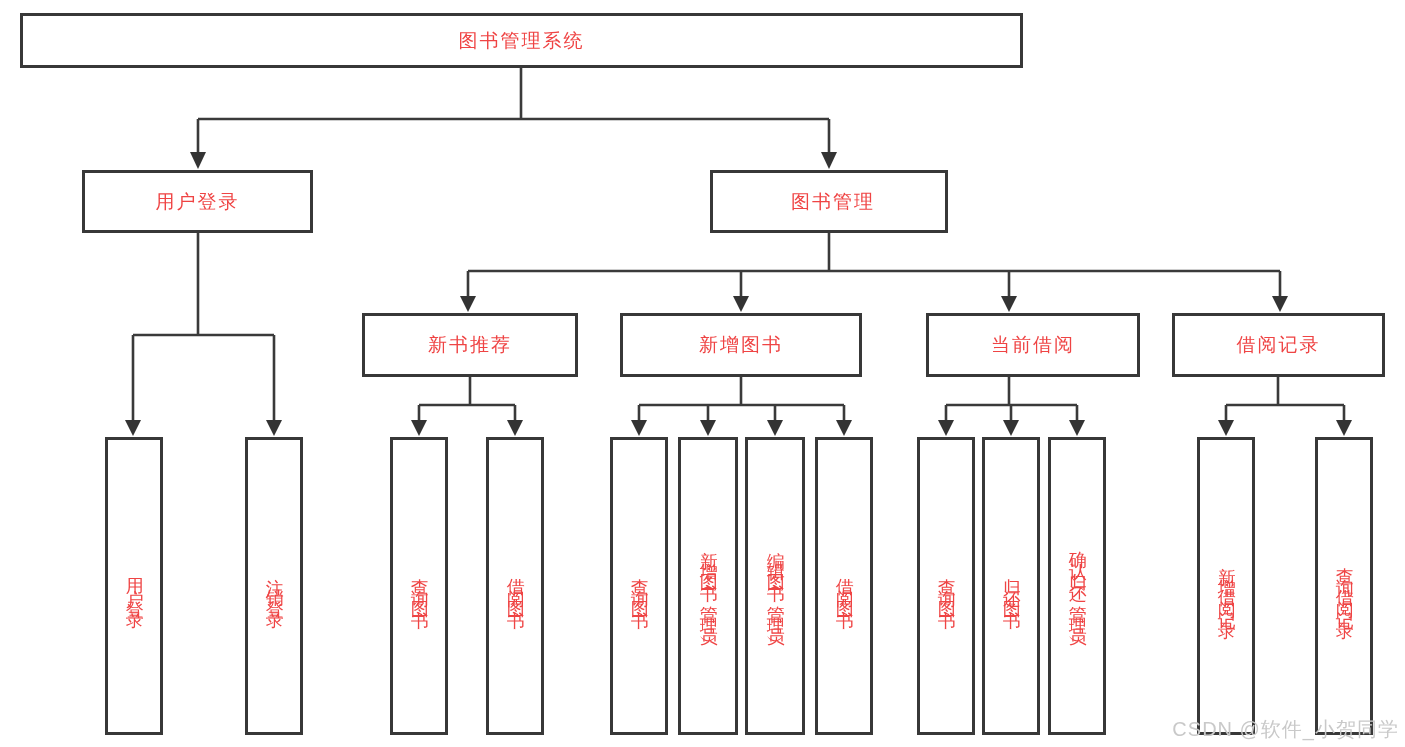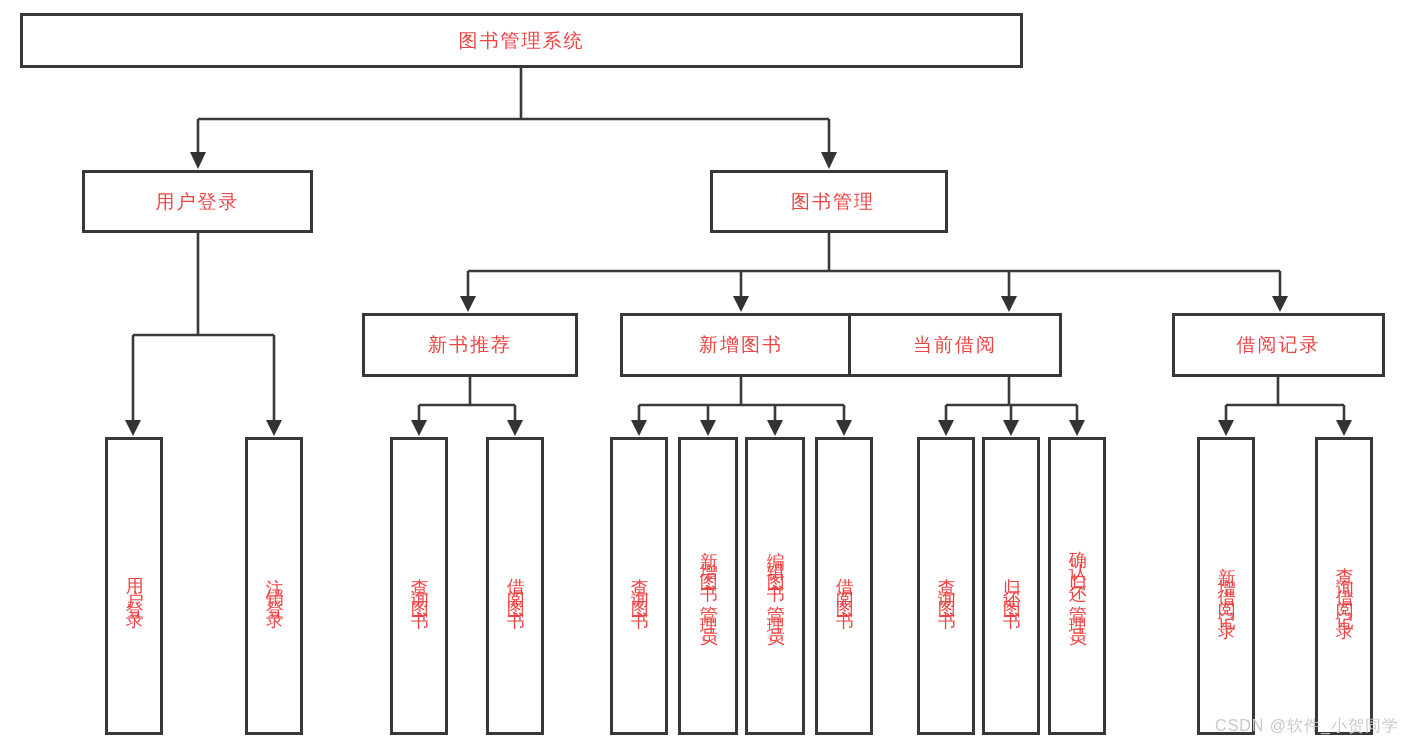--- a/index.html
+++ b/index.html
@@ -50,21 +50,21 @@
     writing-mode: vertical-rl;
     text-orientation: mixed;
     font-size: 18px;
     letter-spacing: 11px;
     line-height: 1.2;
   }
   .watermark {
     position: absolute;
     right: 6px;
     top: 716px;
-    font-size: 16px;
+    font-size: 20px;
     color: #c9c9c9;
     letter-spacing: 1px;
     white-space: nowrap;
   }
 </style>
 </head>
 <body>
 
 <div class="stage">
 
@@ -128,21 +128,21 @@
   <div class="box hbox" style="left:710px; top:170px; width:238px; height:63px;padding-left:8px;">
     <span>图书管理</span>
   </div>
 
   <div class="box hbox" style="left:362px; top:313px; width:216px; height:64px;text-align:center;">
     <span>新书推荐</span>
   </div>
   <div class="box hbox" style="left:620px; top:313px; width:242px; height:64px;">
     <span>新增图书</span>
   </div>
-  <div class="box hbox" style="left:848px; top:313px; width:214px; height:64px;">
+  <div class="box hbox" style="left:926px; top:313px; width:214px; height:64px;">
     <span>当前借阅</span>
   </div>
   <div class="box hbox" style="left:1172px; top:313px; width:213px; height:64px;">
     <span>借阅记录</span>
   </div>
 
   <div class="box vbox" style="left:105px; top:437px; width:58px; height:298px;">
     <span class="vtext">用户登录</span>
   </div>
   <div class="box vbox" style="left:245px; top:437px; width:58px; height:298px;">

